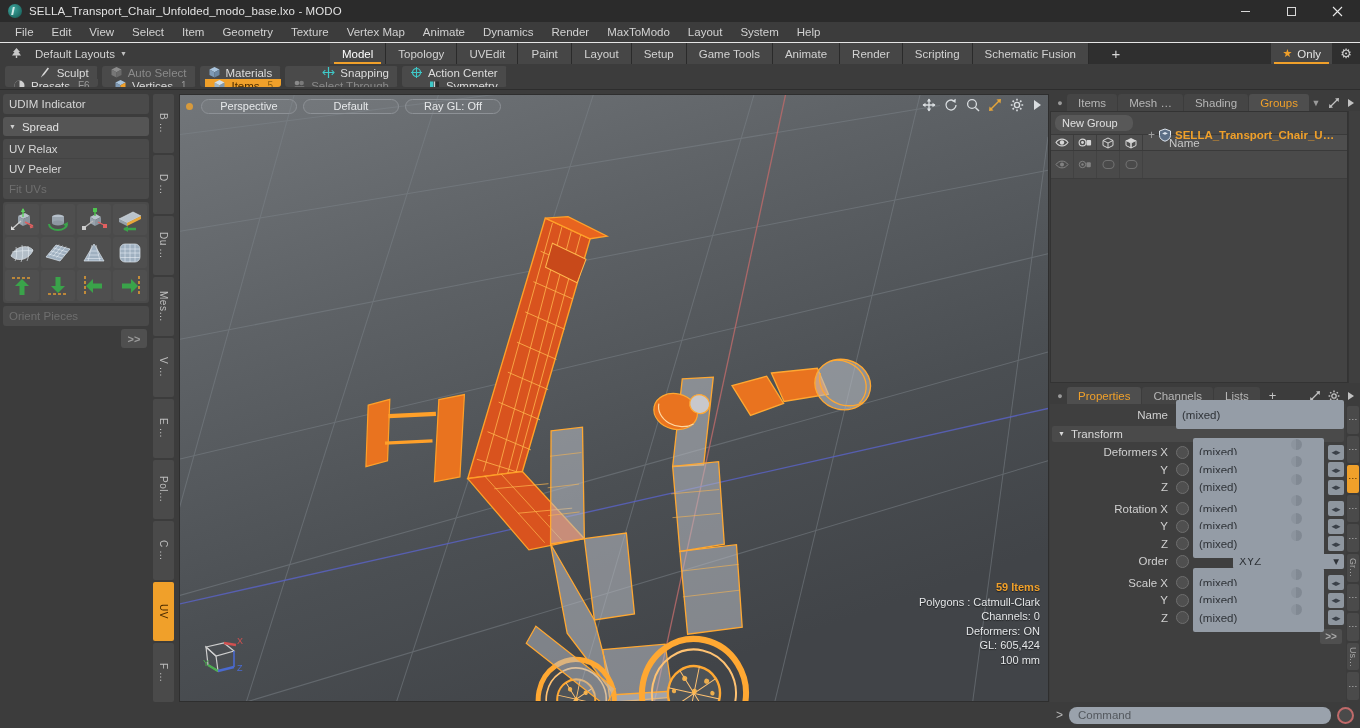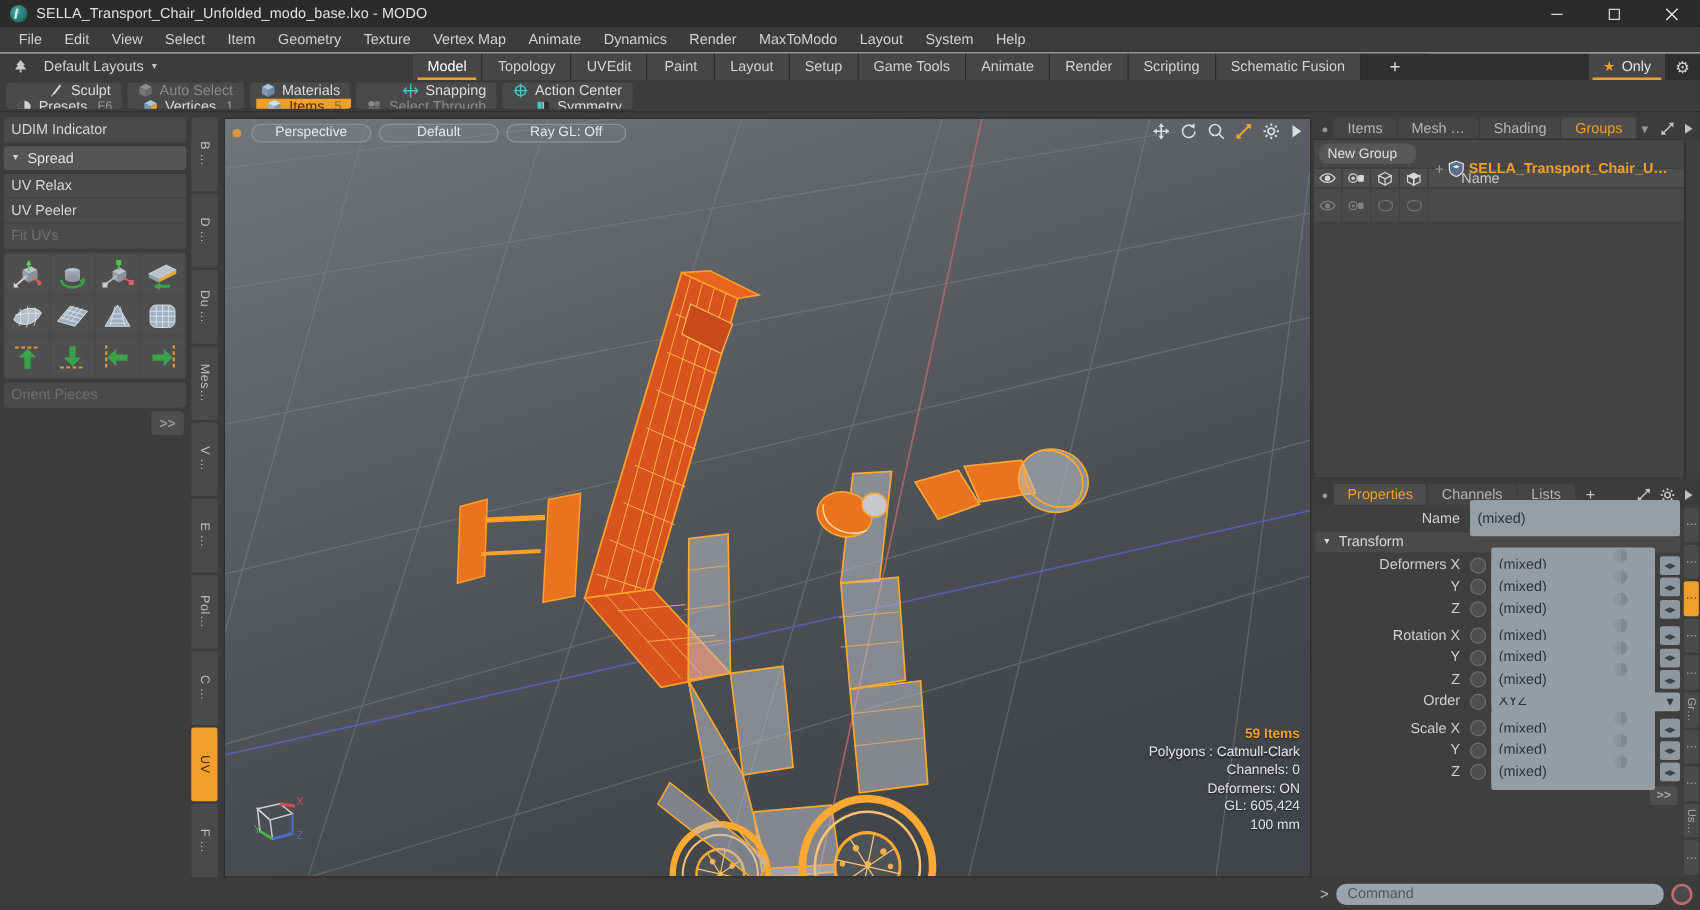--- a/index.html
+++ b/index.html
@@ -189,21 +189,21 @@
     padding-left: 6px; font-size: 11.5px; color: #2f3338; position: relative; min-width: 0;
   }
   .pfield.name { background: #959da7; }
   .pfield .ghost { position:absolute; right: 22px; top: 1px; width:11px;height:11px;border-radius:50%;
                    background: linear-gradient(90deg,#8a929c 50%, #7c848e 50%); opacity:.8; }
   .parrows { width: 16px; height: 15px; background:#8e969f; border-radius:2px; display:flex;align-items:center;justify-content:center;
              color:#3a4048; font-size:9px; flex:0 0 16px;}
   .psection { height: 16px; display:flex; align-items:center; gap:6px; padding-left:6px; background:#4a4a4a; margin: 2px 2px; border-radius:2px; font-size:11.5px; color:#d8d8d8;}
   .psection .tri { font-size:7px; }
   .pdrop { flex:1; height:15px; background:#949ca6; border-radius:2px; display:flex;align-items:center;justify-content:space-between;
-           padding: 0 5px 0 6px; font-size:11.5px; color:#2f3338;}
+           padding: 0 5px 0 6px; font-size:11.5px; color:#2f3338;margin-left:40px;}
   .pspacer { height: 4px; }
   .pb-vtabs { width: 14px; flex:0 0 14px; display:flex; flex-direction:column; gap:2px; padding: 2px 1px;}
   .pvt { flex:1; background:#4a4a4a; border-radius:2px; display:flex;align-items:center;justify-content:center;
          writing-mode: vertical-rl; font-size:9px; color:#a8a8a8; min-height:0; overflow:hidden;}
   .pvt.sel { background:#f0a02a; color:#5a3400; }
   .chevrow { display:flex; justify-content:flex-end; padding: 2px 4px 0 0;}
   .chevbtn { width: 22px;height:15px;background:#4f4f4f;border-radius:2px;display:flex;align-items:center;justify-content:center;
              color:#a8a8a8;font-size:10px;font-weight:bold;}
 
   

